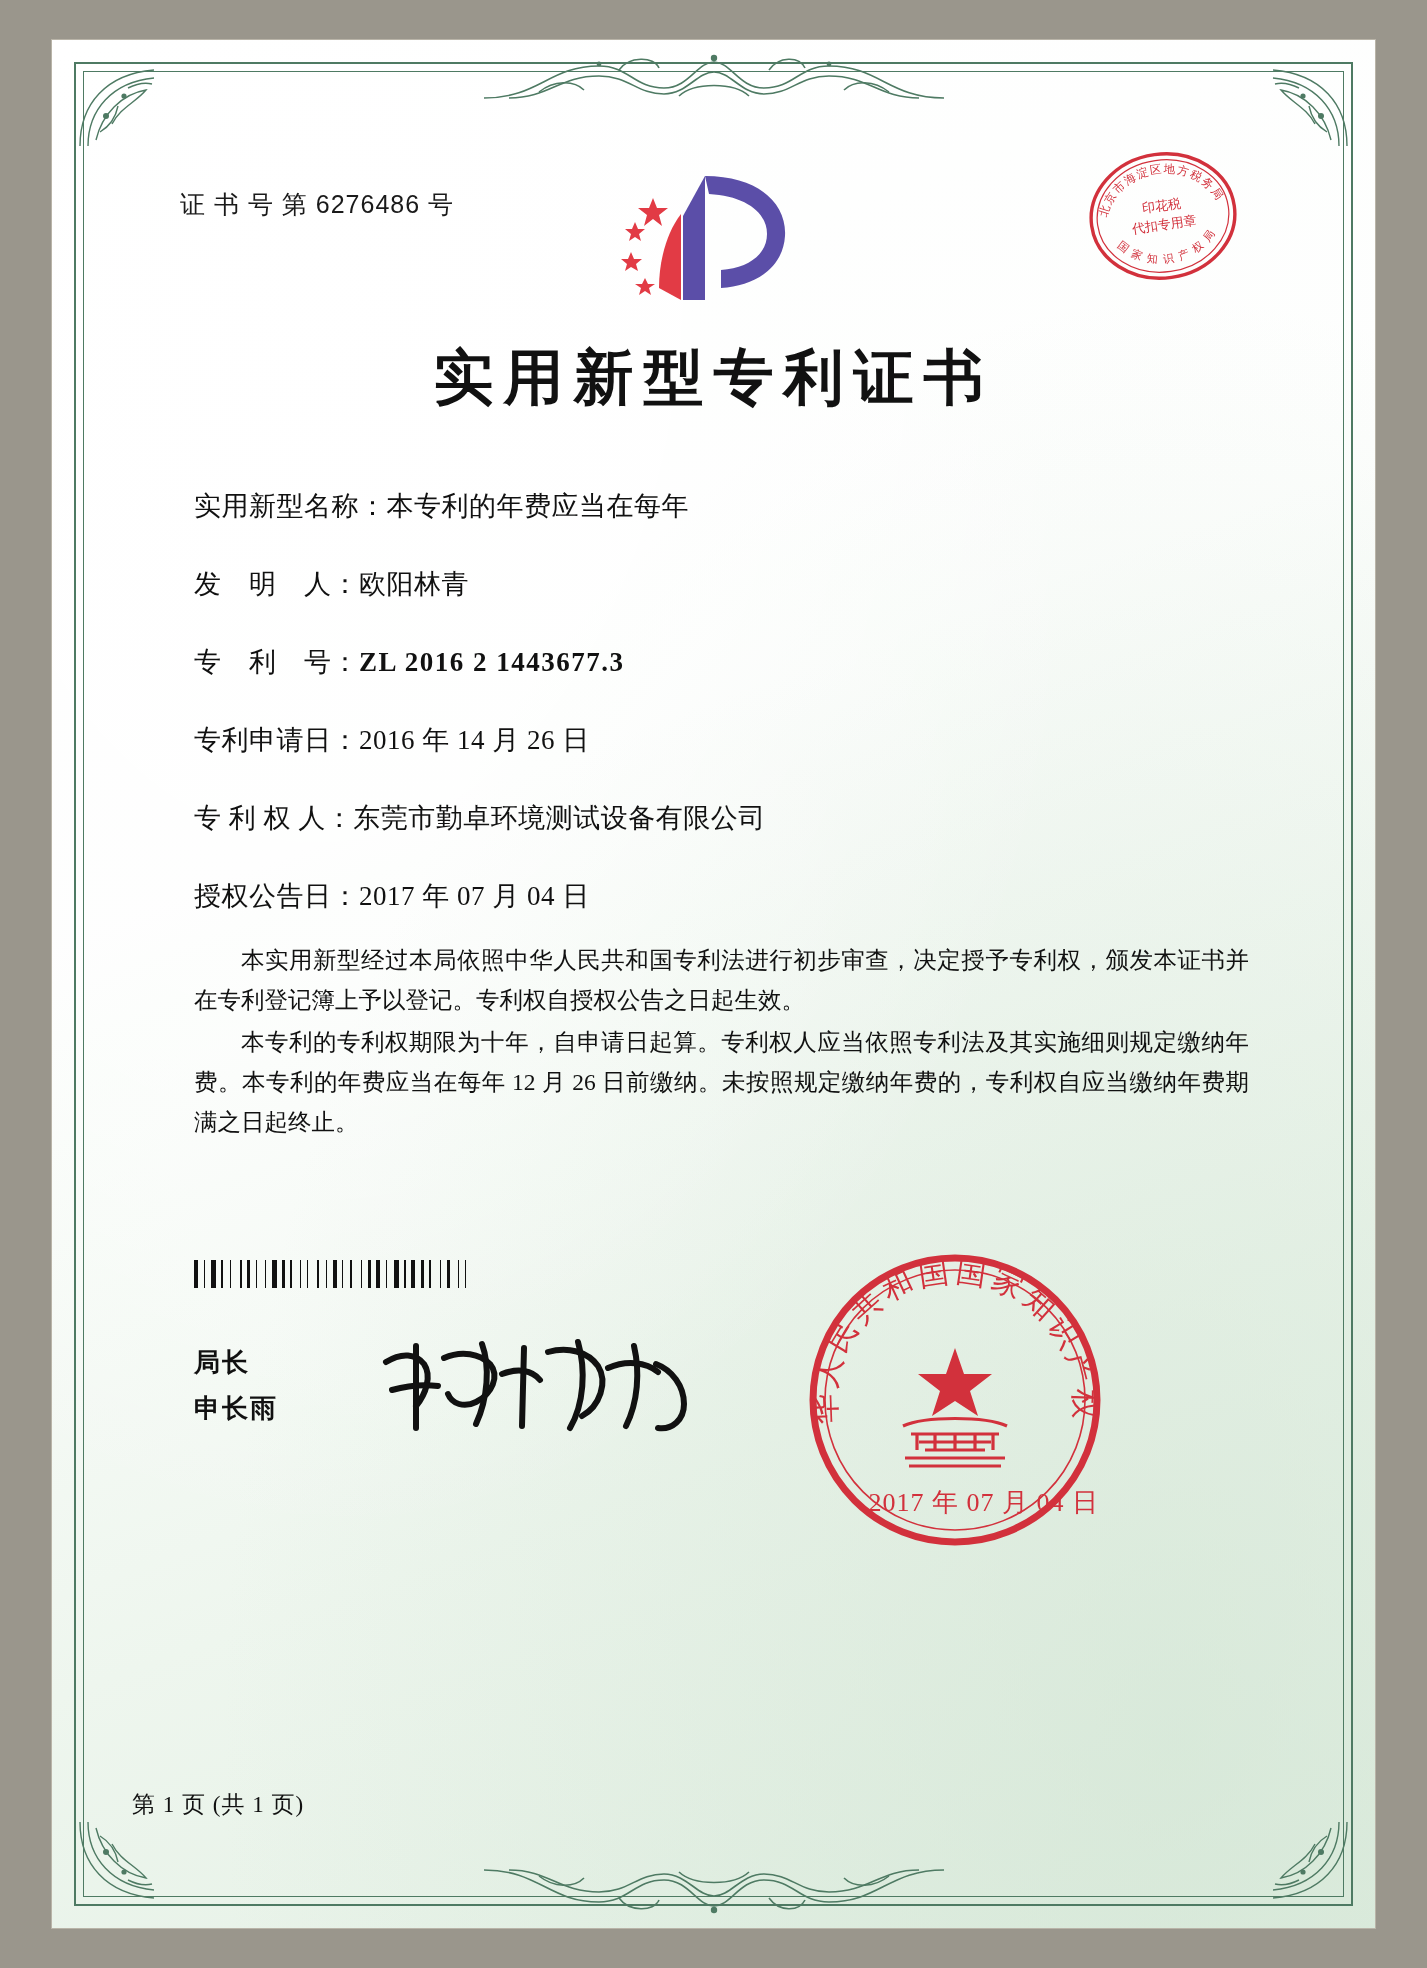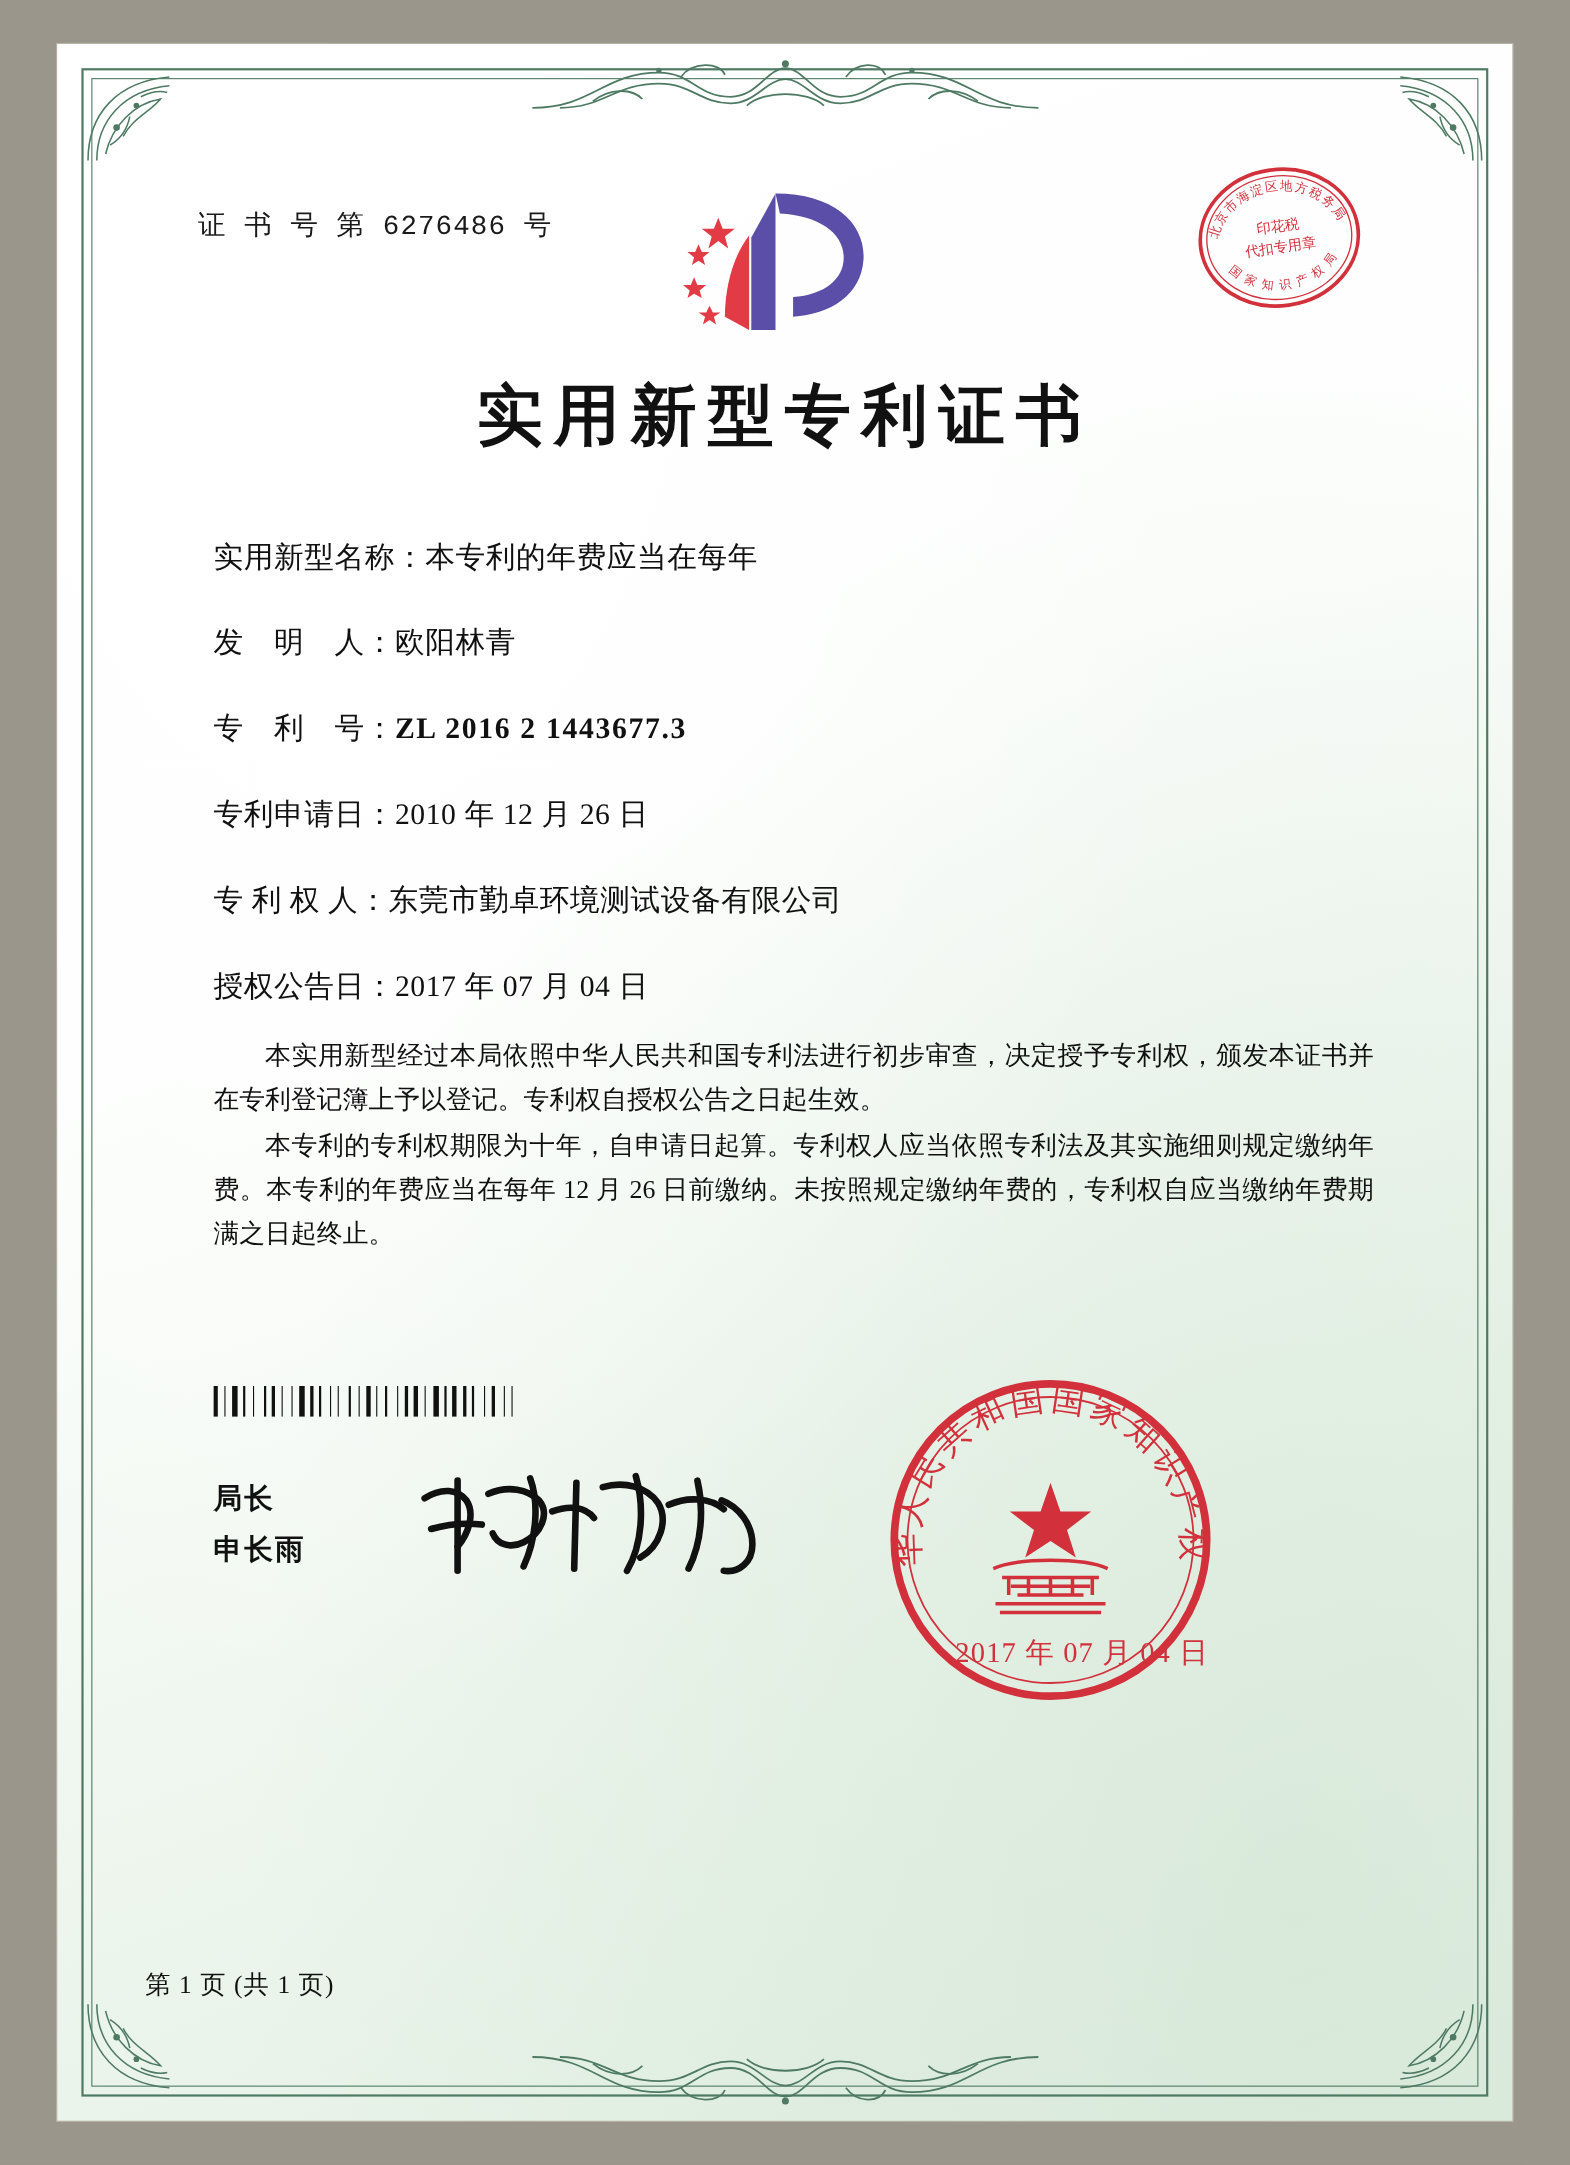--- a/index.html
+++ b/index.html
@@ -86,21 +86,21 @@
     bottom: 70px;
   }
 
   .cert-no {
     position: absolute;
     left: 48px;
     top: 78px;
     font-size: 25px;
     letter-spacing: 1px;
     color: #1a1a1a;
-    font-family: Liberation Mono, monospace;
+    font-family: Liberation Sans, sans-serif;
     white-space: nowrap;
   }
 
   
   .logo {
     position: absolute;
     left: 50%;
     top: 60px;
     transform: translateX(-50%);
     width: 210px;
@@ -354,21 +354,21 @@
       <div class="field-row">
         <span class="field-label">发　明　人：</span>
         <span class="field-value">欧阳林青</span>
       </div>
       <div class="field-row">
         <span class="field-label">专　利　号：</span>
         <span class="field-value mono">ZL 2016 2 1443677.3</span>
       </div>
       <div class="field-row">
         <span class="field-label">专利申请日：</span>
-        <span class="field-value">2010 年 12 月 26 日</span>
+        <span class="field-value">2016 年 14 月 26 日</span>
       </div>
       <div class="field-row">
         <span class="field-label">专 利 权 人：</span>
         <span class="field-value">东莞市勤卓环境测试设备有限公司</span>
       </div>
       <div class="field-row">
         <span class="field-label">授权公告日：</span>
         <span class="field-value">2017 年 07 月 04 日</span>
       </div>
     </div>

